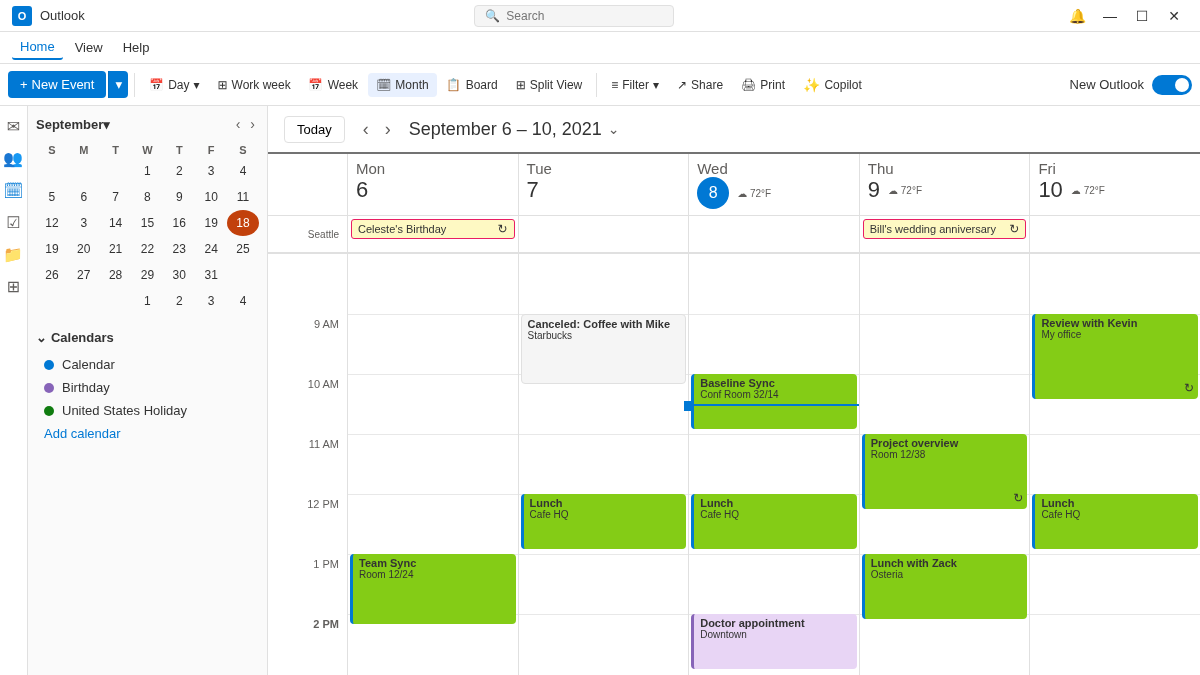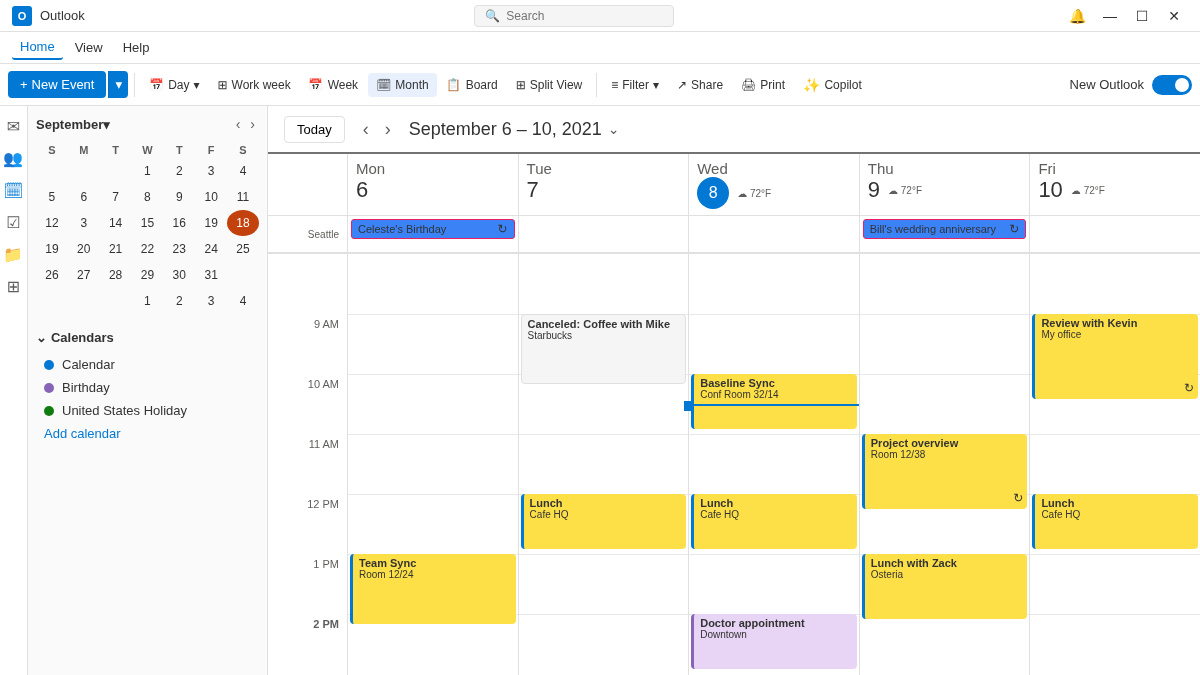--- a/index.html
+++ b/index.html
@@ -72,26 +72,26 @@
     .day-name { font-size: 15px; color: #605e5c; text-transform: none; }
     .day-num { font-size: 18px; font-weight: 400; }
     .day-num.today { background: #0078d4; color: white; border-radius: 50%; width: 32px; height: 32px; display: flex; align-items: center; justify-content: center; font-size: 16px; }
     .day-weather { font-size: 10px; color: #605e5c; }
     .day-date-num { font-size: 22px; font-weight: 300; }
 
     
     .event { position: absolute; border-radius: 4px; padding: 3px 6px; font-size: 11px; cursor: pointer; overflow: hidden; left: 2px; right: 2px; }
     .event-title { font-weight: 600; }
     .event-loc { font-size: 10px; color: #333; }
-    .event-blue { background: #fde047; border-left: 3px solid #0078d4; }
+    .event-blue { background: #84cc16; border-left: 3px solid #0078d4; }
     .event-gray { background: #f5f5f5; border: 1px solid #e0e0e0; }
     .event-purple { background: #e8d5f5; border-left: 3px solid #8764b8; }
 
     .allday-event { border-radius: 3px; padding: 2px 6px; font-size: 11px; margin: 1px; display: flex; align-items: center; justify-content: space-between; }
-    .allday-event-pink { background: #3b82f6; border: 1px solid #e91e63; }
+    .allday-event-pink { background: #fef9c3; border: 1px solid #e91e63; }
   </style>
 </head>
 <body>
 
 <div class="titlebar">
   <div class="titlebar-left">
     <div class="outlook-icon">O</div>
     <span class="titlebar-title">Outlook</span>
   </div>
   <div class="titlebar-search">

